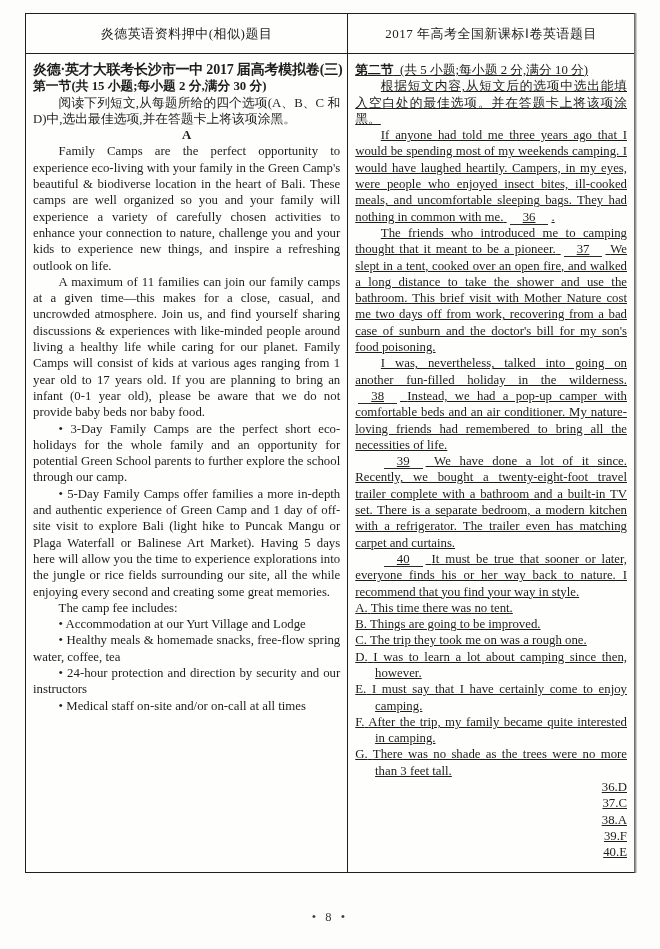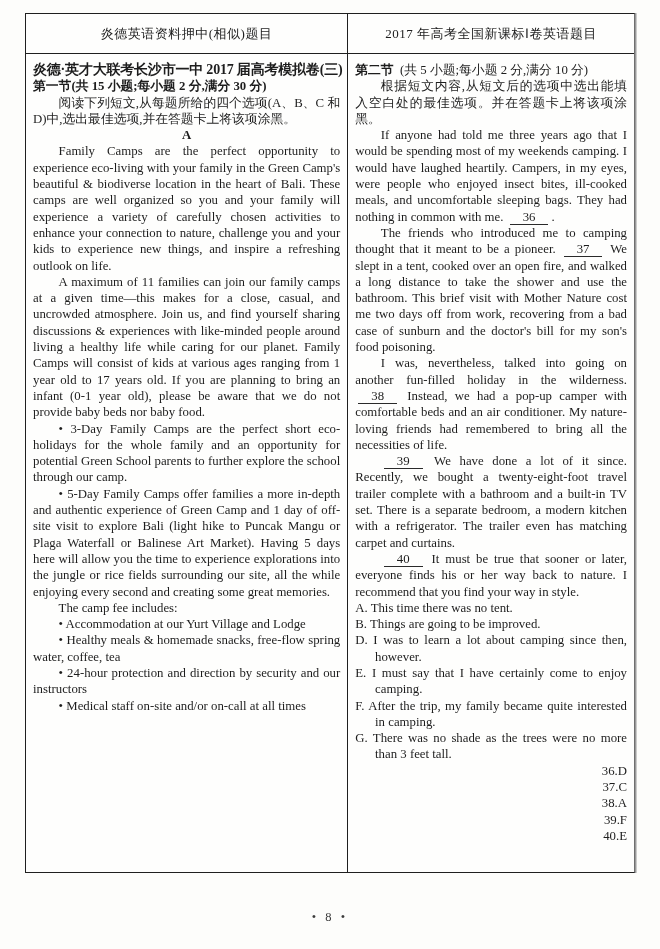--- a/index.html
+++ b/index.html
@@ -25,21 +25,21 @@
   .hdr { display: flex; flex: 0 0 40px; border-bottom: 1.5px solid #1f1f1f; }
   .hdr-cell {
     display: flex; align-items: center; justify-content: center;
     font-size: 13px; letter-spacing: 0.5px;
   }
   .hdr-left { width: 53%; border-right: 1.5px solid #1f1f1f; }
   .hdr-right { flex: 1; }
   .cols { flex: 1; display: flex; overflow: hidden; }
   .col { padding: 8px 7px 0 7px; font-size: 12.8px; line-height: 16.3px; }
   .col-left { width: 53%; border-right: 1.5px solid #1f1f1f; }
-  .col-right { flex: 1; }
+  .col-right { flex: 1; text-decoration: underline; }
   .para { text-align: justify; }
   .noj { text-align: left; }
   .indent { text-indent: 2em; }
   .center { text-align: center; }
   .bold { font-weight: bold; }
   .cjk-title { font-weight: bold; white-space: nowrap; font-size: 14px; letter-spacing: -0.2px; }
   .blank {
     border-bottom: 1px solid #2a2a2a;
     padding: 0 13px;
     margin: 0 3px;
@@ -89,20 +89,21 @@
       <p class="para indent">根据短文内容,从短文后的选项中选出能填入空白处的最佳选项。并在答题卡上将该项涂黑。</p>
 
       <p class="para indent"><span>If anyone had told me three years ago that I would be spending most of my weekends camping. I would have laughed heartily. Campers, in my eyes, were people who enjoyed insect bites, ill-cooked meals, and uncomfortable sleeping bags. They had nothing in common with me.</span> <span class="blank"><span>36</span></span><span>.</span></p>
       <p class="para indent"><span>The friends who introduced me to camping thought that it meant to be a pioneer.</span> <span class="blank"><span>37</span></span> <span>We slept in a tent, cooked over an open fire, and walked a long distance to take the shower and use the bathroom. This brief visit with Mother Nature cost me two days off from work, recovering from a bad case of sunburn and the doctor's bill for my son's food poisoning.</span></p>
       <p class="para indent"><span>I was, nevertheless, talked into going on another fun-filled holiday in the wilderness.</span> <span class="blank"><span>38</span></span> <span>Instead, we had a pop-up camper with comfortable beds and an air conditioner. My nature-loving friends had remembered to bring all the necessities of life.</span></p>
       <p class="para indent"><span class="blank"><span>39</span></span> <span>We have done a lot of it since. Recently, we bought a twenty-eight-foot travel trailer complete with a bathroom and a built-in TV set. There is a separate bedroom, a modern kitchen with a refrigerator. The trailer even has matching carpet and curtains.</span></p>
       <p class="para indent"><span class="blank"><span>40</span></span> <span>It must be true that sooner or later, everyone finds his or her way back to nature. I recommend that you find your way in style.</span></p>
 
       <p class="para option"><span>A.</span> <span>This time there was no tent.</span></p>
       <p class="para option"><span>B.</span> <span>Things are going to be improved.</span></p>
+      <p class="para option"><span>C.</span> <span>The trip they took me on was a rough one.</span></p>
       <p class="para option"><span>D.</span> <span>I was to learn a lot about camping since then, however.</span></p>
       <p class="para option"><span>E.</span> <span>I must say that I have certainly come to enjoy camping.</span></p>
       <p class="para option"><span>F.</span> <span>After the trip, my family became quite interested in camping.</span></p>
       <p class="para option"><span>G.</span> <span>There was no shade as the trees were no more than 3 feet tall.</span></p>
 
       <p class="para answer-line">36.D</p>
       <p class="para answer-line">37.C</p>
       <p class="para answer-line">38.A</p>
       <p class="para answer-line">39.F</p>
       <p class="para answer-line">40.E</p>

